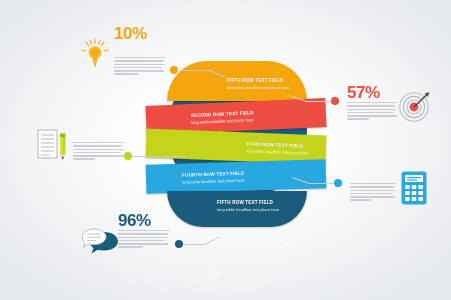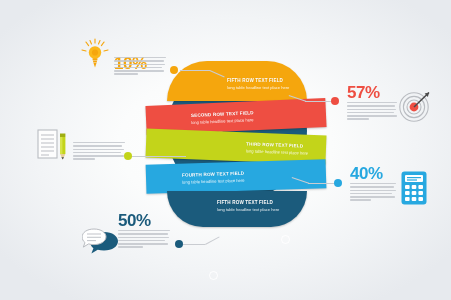--- a/index.html
+++ b/index.html
@@ -107,21 +107,21 @@
         <line x1="10" y1="2.5" x2="11.5" y2="6"></line>
         <line x1="20" y1="2.5" x2="18.5" y2="6"></line>
       </g>
       <circle cx="15" cy="14.5" r="6.2" fill="#FBB81B"></circle>
       <circle cx="15" cy="14.5" r="3.1" fill="#F5A60D"></circle>
       <rect x="12.6" y="20.2" width="4.8" height="2.1" fill="#F5A60D"></rect>
       <rect x="13.1" y="22.6" width="3.8" height="1.8" fill="#F5A60D"></rect>
       <path d="M13.4 24.8 L16.6 24.8 L15 29.6 Z" fill="#F5A60D"></path>
     </svg>
   </span>
-  <div class="pct" style="left:114px;top:54px;color:#F5A60D;">10%</div>
+  <div class="pct" style="left:114px;top:24px;color:#F5A60D;">10%</div>
   <div class="lorem" style="left:114px;top:57px;width:52px;">
     <i style="width:100%"></i>
       <i style="width:96%"></i>
       <i style="width:99%"></i>
     <i style="width:92%"></i>
       <i style="width:97%"></i>
       <i style="width:46%"></i>
   </div>
   <div class="conn" style="left:180px;top:70px;width:30px;"></div>
   <div class="cdiag" style="left:210px;top:70px;width:16px;transform:rotate(24deg);"></div>
@@ -164,21 +164,21 @@
       <path d="M12 1 C19.2 1 24 4.6 24 8.8 C24 13 19.2 16.6 12 16.6
                C10 16.6 8.2 16.4 6.6 15.9 L1.3 19.1 L3 14.6
                C1 13.1 0.2 11 0.2 8.8 C0.2 4.6 4.8 1 12 1 Z" fill="#ffffff" stroke="#b9bcc1" stroke-width="1"></path>
       <g stroke="#c6c9ce" stroke-width="1.1">
         <line x1="5" y1="6" x2="19" y2="6"></line>
         <line x1="5" y1="9.3" x2="19" y2="9.3"></line>
         <line x1="5" y1="12.6" x2="14" y2="12.6"></line>
       </g>
     </svg>
   </span>
-  <div class="pct" style="left:118px;top:211px;color:#1B5B7C;">50%</div>
+  <div class="pct" style="left:118px;top:211px;color:#1B5B7C;">96%</div>
   <div class="lorem" style="left:118px;top:230px;width:52px;">
     <i style="width:100%"></i>
       <i style="width:96%"></i>
       <i style="width:99%"></i>
     <i style="width:91%"></i>
       <i style="width:97%"></i>
       <i style="width:48%"></i>
   </div>
   <div class="conn" style="left:183px;top:244px;width:22px;"></div>
   <div class="cdiag" style="left:205px;top:244px;width:16px;transform:rotate(-28deg);"></div>
@@ -200,21 +200,20 @@
       <circle cx="16" cy="19" r="7" fill="none" stroke="#b9bcc1" stroke-width="1.1"></circle>
       <circle cx="16" cy="19" r="4.4" fill="#EE4E42"></circle>
       <line x1="16" y1="19" x2="31" y2="4.5" stroke="#4a4a4a" stroke-width="1.5"></line>
       <path d="M31 4.5 L26.6 5.6 L29.9 8.9 Z" fill="#4a4a4a"></path>
     </svg>
   </span>
   <div class="conn" style="left:305px;top:101px;width:28px;"></div>
   <div class="cdiag" style="left:289px;top:95px;width:18px;transform:rotate(19deg);"></div>
   <div class="cdot" style="left:331px;top:97px;width:8px;height:8px;background:#EE4E42;"></div>
 
-  <div class="pct" style="left:350px;top:164px;color:#27A8E0;">40%</div>
   <div class="lorem" style="left:350px;top:183px;width:46px;">
     <i style="width:100%"></i>
       <i style="width:96%"></i>
       <i style="width:99%"></i>
     <i style="width:92%"></i>
       <i style="width:97%"></i>
       <i style="width:45%"></i>
   </div>
   <span class="icon" style="left:400px;top:170px;">
     <svg width="30" height="36" viewBox="0 0 30 36">

